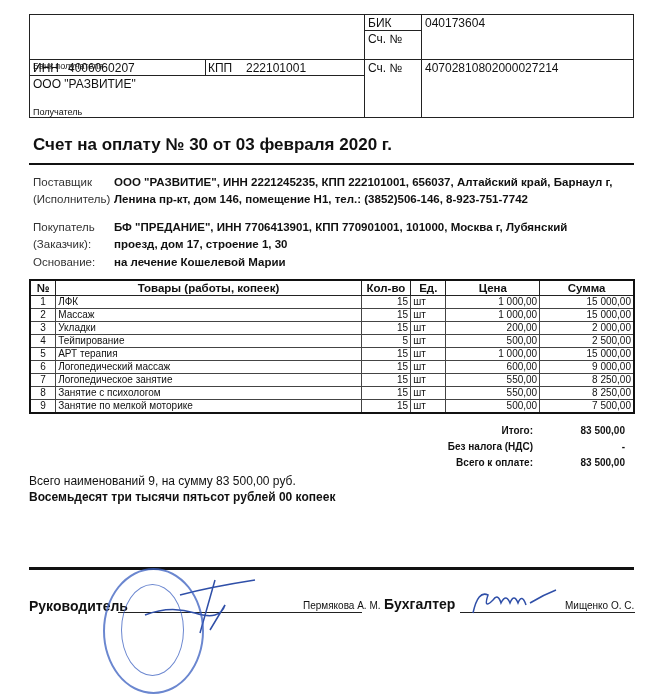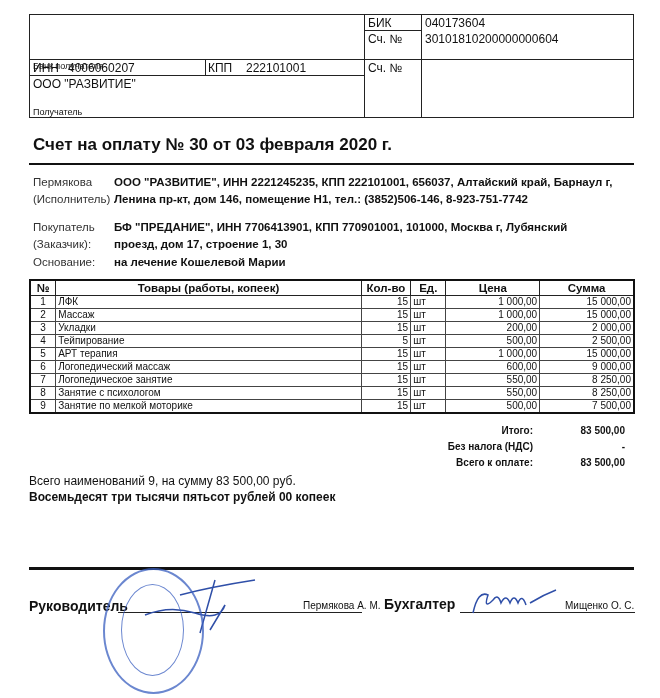--- a/index.html
+++ b/index.html
@@ -48,29 +48,29 @@
   <div class="cell" style="left:3px;top:46px;">ИНН</div>
   <div class="cell" style="left:38px;top:46px;">4006060207</div>
   <div class="cell" style="left:178px;top:46px;">КПП</div>
   <div class="cell" style="left:216px;top:46px;">222101001</div>
   <div class="cell" style="left:3px;top:62px;">ООО "РАЗВИТИЕ"</div>
   <div class="cell small" style="left:3px;top:90px;">Получатель</div>
 
   <div class="cell" style="left:338px;top:1px;">БИК</div>
   <div class="cell" style="left:395px;top:1px;">040173604</div>
   <div class="cell" style="left:338px;top:17px;">Сч. №</div>
-  <div class="cell" style="left:395px;top:17px;">30101810200000000604</div>
   <div class="cell" style="left:338px;top:46px;">Сч. №</div>
+  <div class="cell" style="left:395px;top:46px;">40702810802000027214</div>
 </div>
 
 <div class="title">Счет на оплату № 30 от 03 февраля 2020 г.</div>
 <div class="rule" style="top:163px;height:2px;"></div>
 
 <div class="party" style="top:174px;width:612px;height:36px;">
-  <div class="lbl" style="top:0;">Пермякова</div>
+  <div class="lbl" style="top:0;">Поставщик</div>
   <div class="lbl" style="top:17px;overflow:hidden;white-space:nowrap;width:78px;">(Исполнитель):</div>
   <div class="val" style="top:0;">ООО "РАЗВИТИЕ", ИНН 2221245235, КПП 222101001, 656037, Алтайский край, Барнаул г, Ленина пр-кт, дом 146, помещение Н1, тел.: (3852)506-146, 8-923-751-7742</div>
 </div>
 <div class="party" style="top:219px;width:612px;height:36px;">
   <div class="lbl" style="top:0;">Покупатель</div>
   <div class="lbl" style="top:17px;">(Заказчик):</div>
   <div class="val" style="top:0;width:460px;">БФ "ПРЕДАНИЕ", ИНН 7706413901, КПП 770901001, 101000, Москва г, Лубянский проезд, дом 17, строение 1, 30</div>
 </div>
 <div class="party" style="top:254px;width:612px;height:18px;">
   <div class="lbl" style="top:0;">Основание:</div>

